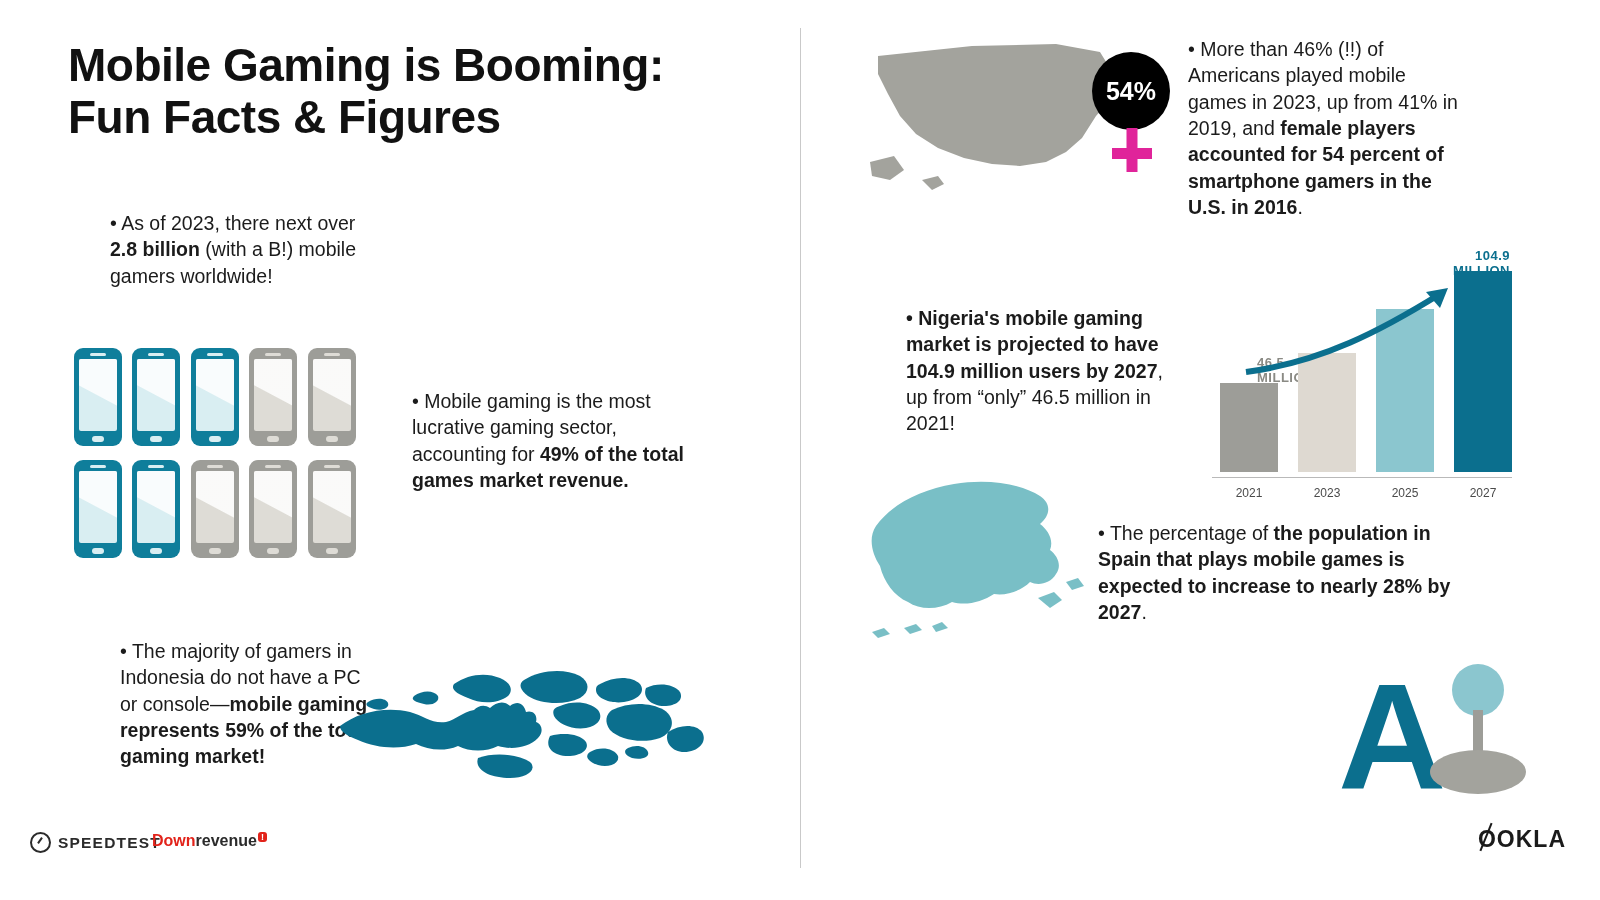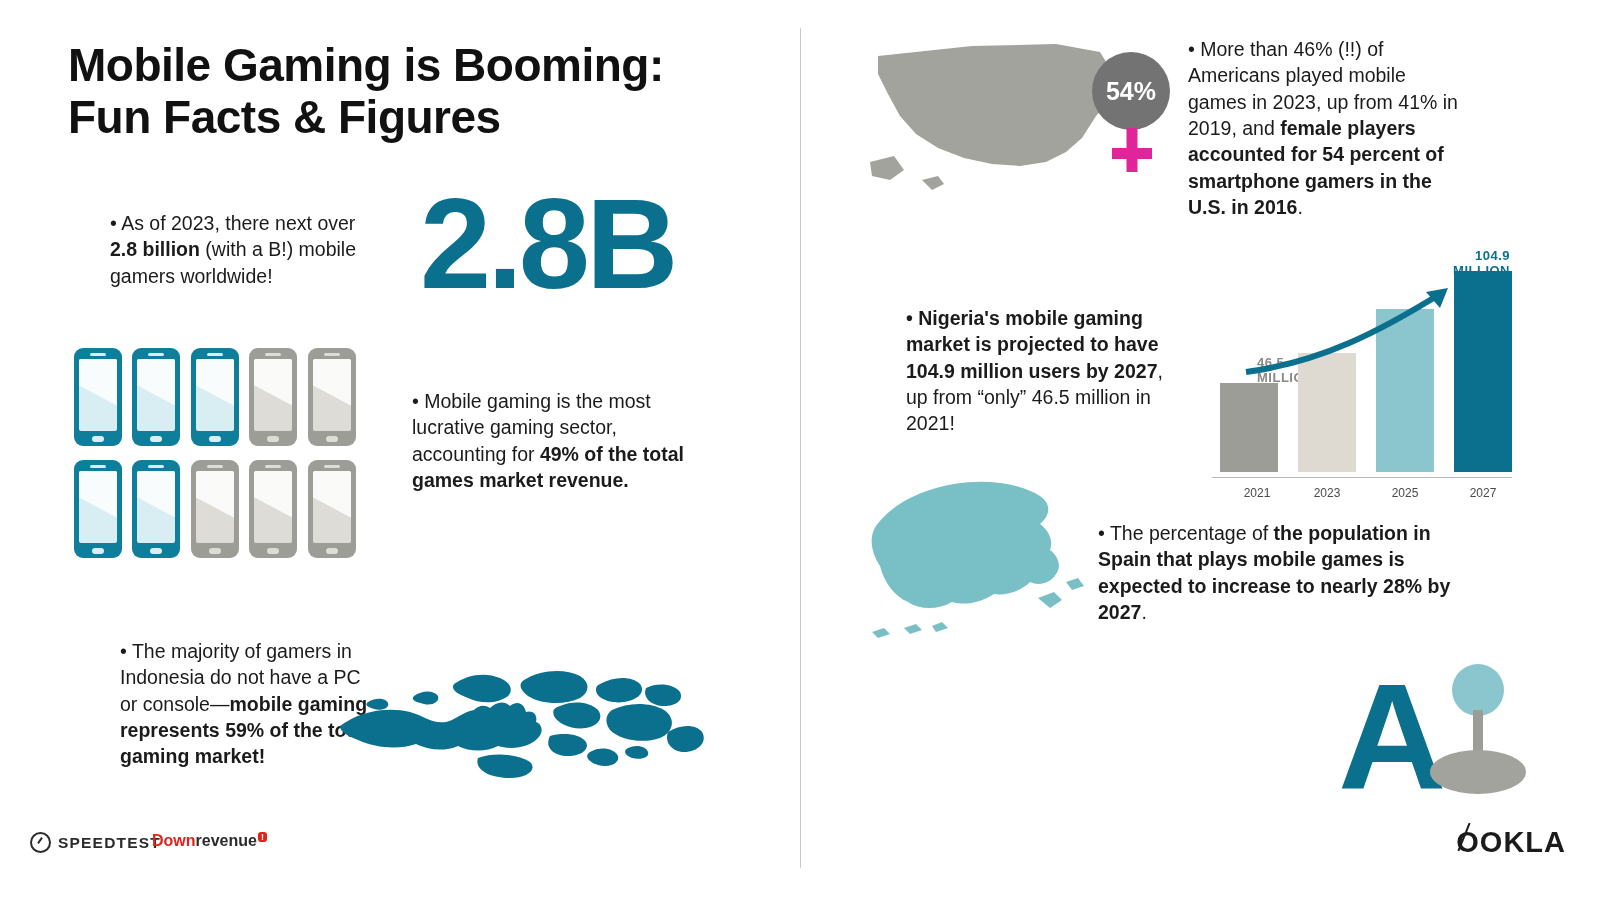--- a/index.html
+++ b/index.html
@@ -86,36 +86,36 @@
   .speedtest .txt{font-size:15.5px;font-weight:bold;letter-spacing:1.2px;color:#2b2b2b;}
   .downdetector{
     position:absolute;left:152px;top:832px;font-size:16px;font-weight:bold;color:#2b2b2b;
   }
   .downdetector .dn{color:#e2231a;}
   .downdetector .sup{
     display:inline-block;background:#e2231a;color:#fff;font-size:9px;border-radius:3px;
     padding:0 3px;vertical-align:super;margin-left:1px;
   }
   .ookla{
-    position:absolute;right:34px;top:826px;font-size:29px;font-weight:bold;
+    position:absolute;right:34px;top:826px;font-size:23px;font-weight:bold;
     letter-spacing:1px;color:#1b1b1b;
   }
   .ookla .slash{position:relative;}
   .ookla .slash:after{
     content:"";position:absolute;left:7px;top:-4px;width:2px;height:30px;background:#1b1b1b;
     transform:rotate(22deg);
   }
 
   
   .usmap{position:absolute;left:860px;top:30px;width:280px;height:180px;}
   .venus{
     position:absolute;left:1092px;top:52px;width:80px;height:120px;
   }
   .venus .circ{
-    width:78px;height:78px;border-radius:50%;background:#737373;
+    width:78px;height:78px;border-radius:50%;background:#000000;
     display:flex;align-items:center;justify-content:center;
     color:#fff;font-size:25px;font-weight:bold;
   }
   .venus .stem{
     position:absolute;left:50%;transform:translateX(-50%);top:76px;width:11px;height:44px;background:#e0249a;
   }
   .venus .cross{
     position:absolute;left:50%;transform:translateX(-50%);top:96px;width:40px;height:11px;background:#e0249a;
   }
 
@@ -158,21 +158,20 @@
 
   <div class="divider"></div>
 
   <div class="title" style="white-space:pre-line">Mobile Gaming is Booming:
 Fun Facts &amp; Figures</div>
 
   <div class="fact fact-1">
     <span>• As of 2023, there next over </span><b>2.8 billion</b><span> (with a B!) mobile gamers worldwide!</span>
   </div>
 
-  <div class="bignum">2.8B</div>
 
   <div class="phones">
     <div class="phone teal"><div class="spk"></div><div class="screen"></div><div class="btn"></div></div>
     <div class="phone teal"><div class="spk"></div><div class="screen"></div><div class="btn"></div></div>
     <div class="phone teal"><div class="spk"></div><div class="screen"></div><div class="btn"></div></div>
     <div class="phone gray"><div class="spk"></div><div class="screen"></div><div class="btn"></div></div>
     <div class="phone gray"><div class="spk"></div><div class="screen"></div><div class="btn"></div></div>
     <div class="phone teal"><div class="spk"></div><div class="screen"></div><div class="btn"></div></div>
     <div class="phone teal"><div class="spk"></div><div class="screen"></div><div class="btn"></div></div>
     <div class="phone gray"><div class="spk"></div><div class="screen"></div><div class="btn"></div></div>
@@ -260,21 +259,21 @@
       <div class="bar" style="left:164px;height:163px;background:#8bc6cf;"></div>
       <div class="bar" style="left:242px;height:201px;background:#0b6f8e;"></div>
 
       <svg width="300" height="220" style="position:absolute;left:0;top:0;" aria-hidden="true">
         <path d="M34,120 C110,110 170,78 228,42" stroke="#0b6f8e" stroke-width="6" fill="none"></path>
         <path d="M236,36 L214,40 L228,56 Z" fill="#0b6f8e"></path>
       </svg>
     </div>
 
     <div class="axis"></div>
-    <div class="tick" style="left:16px;">2021</div>
+    <div class="tick" style="left:8px;">2021</div>
     <div class="tick" style="left:86px;">2023</div>
     <div class="tick" style="left:164px;">2025</div>
     <div class="tick" style="left:242px;">2027</div>
   </div>
 
   <div class="spain">
     <svg viewBox="0 0 230 200" width="230" height="200" aria-hidden="true">
       <g fill="#79bfc6">
         <path d="M14,56 C30,34 58,20 92,14 C126,8 160,14 178,26 C190,34 188,46 178,54 C186,60 192,70 188,80 C196,86 200,96 194,104 C188,114 176,116 168,112 C160,120 146,126 132,124 C120,132 104,136 90,132 C76,140 58,140 46,132 C32,126 22,112 18,96 C10,84 6,68 14,56 Z"></path>
         <path d="M176,128 L192,122 L200,130 L188,138 Z"></path>

